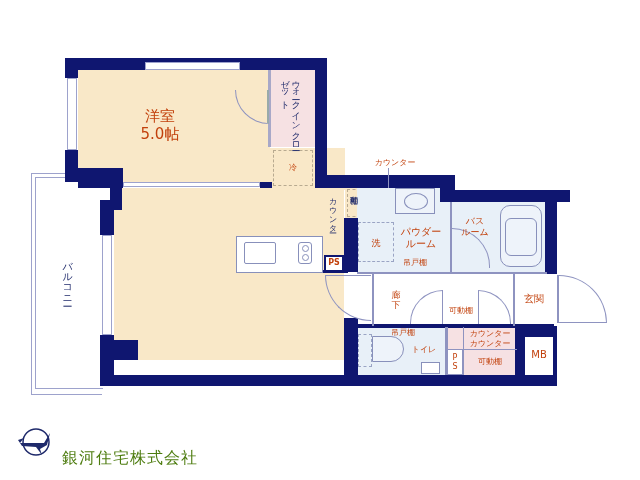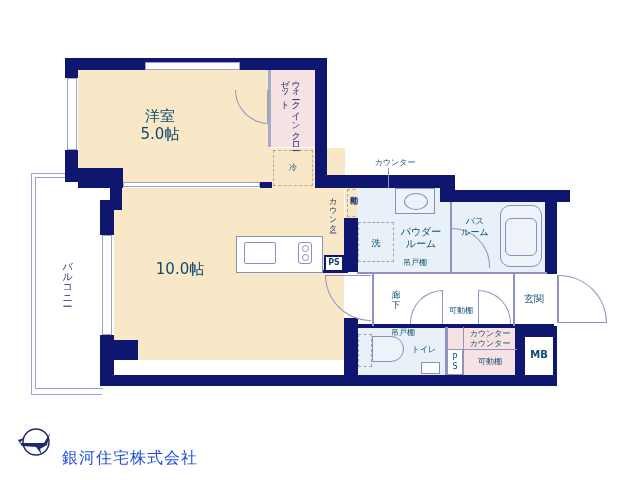--- a/index.html
+++ b/index.html
@@ -7,29 +7,29 @@
          font-family:"DejaVu Sans", sans-serif; color:#1f2a6b; }
   .abs { position:absolute; box-sizing:border-box; }
   .wall { position:absolute; background:#0f1670; }
   .room-warm { position:absolute; background:#f9e8c8; }
   .room-blue { position:absolute; background:#e8f0f8; }
   .room-pink { position:absolute; background:#f6e1e3; }
   .room-white { position:absolute; background:#ffffff; }
   .line { position:absolute; background:#8e93c0; }
   .dotted { position:absolute; border:1px dashed #b8aa90; box-sizing:border-box; }
   .dotted-b { position:absolute; border:1px dashed #9aa4c4; box-sizing:border-box; }
-  .label { position:absolute; color:#0c4a6e; text-align:center; white-space:nowrap; }
+  .label { position:absolute; color:#c2410c; text-align:center; white-space:nowrap; }
   .vlabel { position:absolute; writing-mode:vertical-rl; color:#1f2a6b; font-size:9px; letter-spacing:0px; line-height:10px; }
   .room-name { font-size:15px; line-height:18px; }
   .room-area { font-size:15px; line-height:18px; }
   .small { font-size:8px; line-height:10px; }
   .window { position:absolute; background:#ffffff; border:1px solid #9da2cc; box-sizing:border-box; }
   .door-arc { position:absolute; border:1px solid #8e93c0; box-sizing:border-box; }
   .fixture { position:absolute; border:1px solid #8890bb; background:#ffffff; box-sizing:border-box; }
-  .logo-text { position:absolute; left:62px; top:448px; font-size:16px; color:#1d4ed8; letter-spacing:1px; }
+  .logo-text { position:absolute; left:62px; top:448px; font-size:16px; color:#4d7c0f; letter-spacing:1px; }
 </style>
 </head>
 <body>
 
 <div class="abs" style="left:31px;top:173px;width:71px;height:222px;border:1px solid #9da2cc;border-right:none;background:#fff;">
   <div class="abs" style="left:3px;top:3px;width:68px;height:212px;border:1px solid #9da2cc;border-right:none;"></div>
 </div>
 <div class="vlabel" style="left:62px;top:255px;font-size:10px;">バルコニー</div>
 
 <div class="room-warm" style="left:78px;top:70px;width:192px;height:115px;"></div>
@@ -136,21 +136,20 @@
 
 <div class="abs" style="left:447px;top:349px;width:16px;height:26px;background:#fff;border:1px solid #8e93c0;"></div>
 <div class="line" style="left:463px;top:349px;width:54px;height:1px;"></div>
 <div class="line" style="left:447px;top:327px;width:1px;height:22px;"></div>
 
 <div class="label" style="left:130px;top:107px;width:60px;">
   <div class="room-name">洋室</div>
   <div class="room-area">5.0帖</div>
 </div>
 <div class="label" style="left:140px;top:260px;width:80px;">
-  <div class="room-area">10.0帖</div>
 </div>
 
 <div class="vlabel" style="left:279px;top:74px;height:72px;font-size:9px;line-height:11px;">ウォークインクローゼット</div>
 <div class="label small" style="left:283px;top:163px;width:20px;">冷</div>
 <div class="label small" style="left:370px;top:158px;width:50px;">カウンター</div>
 <div class="line" style="left:388px;top:168px;width:1px;height:20px;"></div>
 <div class="vlabel" style="left:327px;top:192px;font-size:8px;">カウンター</div>
 <div class="vlabel" style="left:348px;top:190px;font-size:8px;">可動棚</div>
 
 <div class="label small" style="left:368px;top:238px;width:16px;font-size:9px;">洗</div>
@@ -176,21 +175,21 @@
 <div class="label small" style="left:410px;top:345px;width:28px;">トイレ</div>
 <div class="label small" style="left:448px;top:353px;width:14px;font-size:8px;line-height:9px;">
   <div>P</div>
   <div>S</div>
 </div>
 <div class="label small" style="left:464px;top:329px;width:52px;font-size:8px;line-height:10px;">
   <div>カウンター</div>
   <div>カウンター</div>
 </div>
 <div class="label small" style="left:466px;top:357px;width:48px;">可動棚</div>
-<div class="label" style="left:526px;top:349px;width:26px;font-size:10px;font-weight:bold;">MB</div>
+<div class="label" style="left:526px;top:349px;width:26px;font-size:10px;">MB</div>
 
 <div class="abs" style="left:14px;top:425px;width:40px;height:36px;">
   <svg width="40" height="36" viewBox="0 0 40 36">
     <circle cx="22" cy="17" r="13" fill="none" stroke="#1f2a6b" stroke-width="1.5"></circle>
     <path d="M4 15 L10 13 L6 18 L30 18 L36 8 L33 20 L26 24 L28 30 L22 22 L8 21 Z" fill="#1f2a6b"></path>
   </svg>
 </div>
 <div class="logo-text">銀河住宅株式会社</div>
 
 </body></html>

